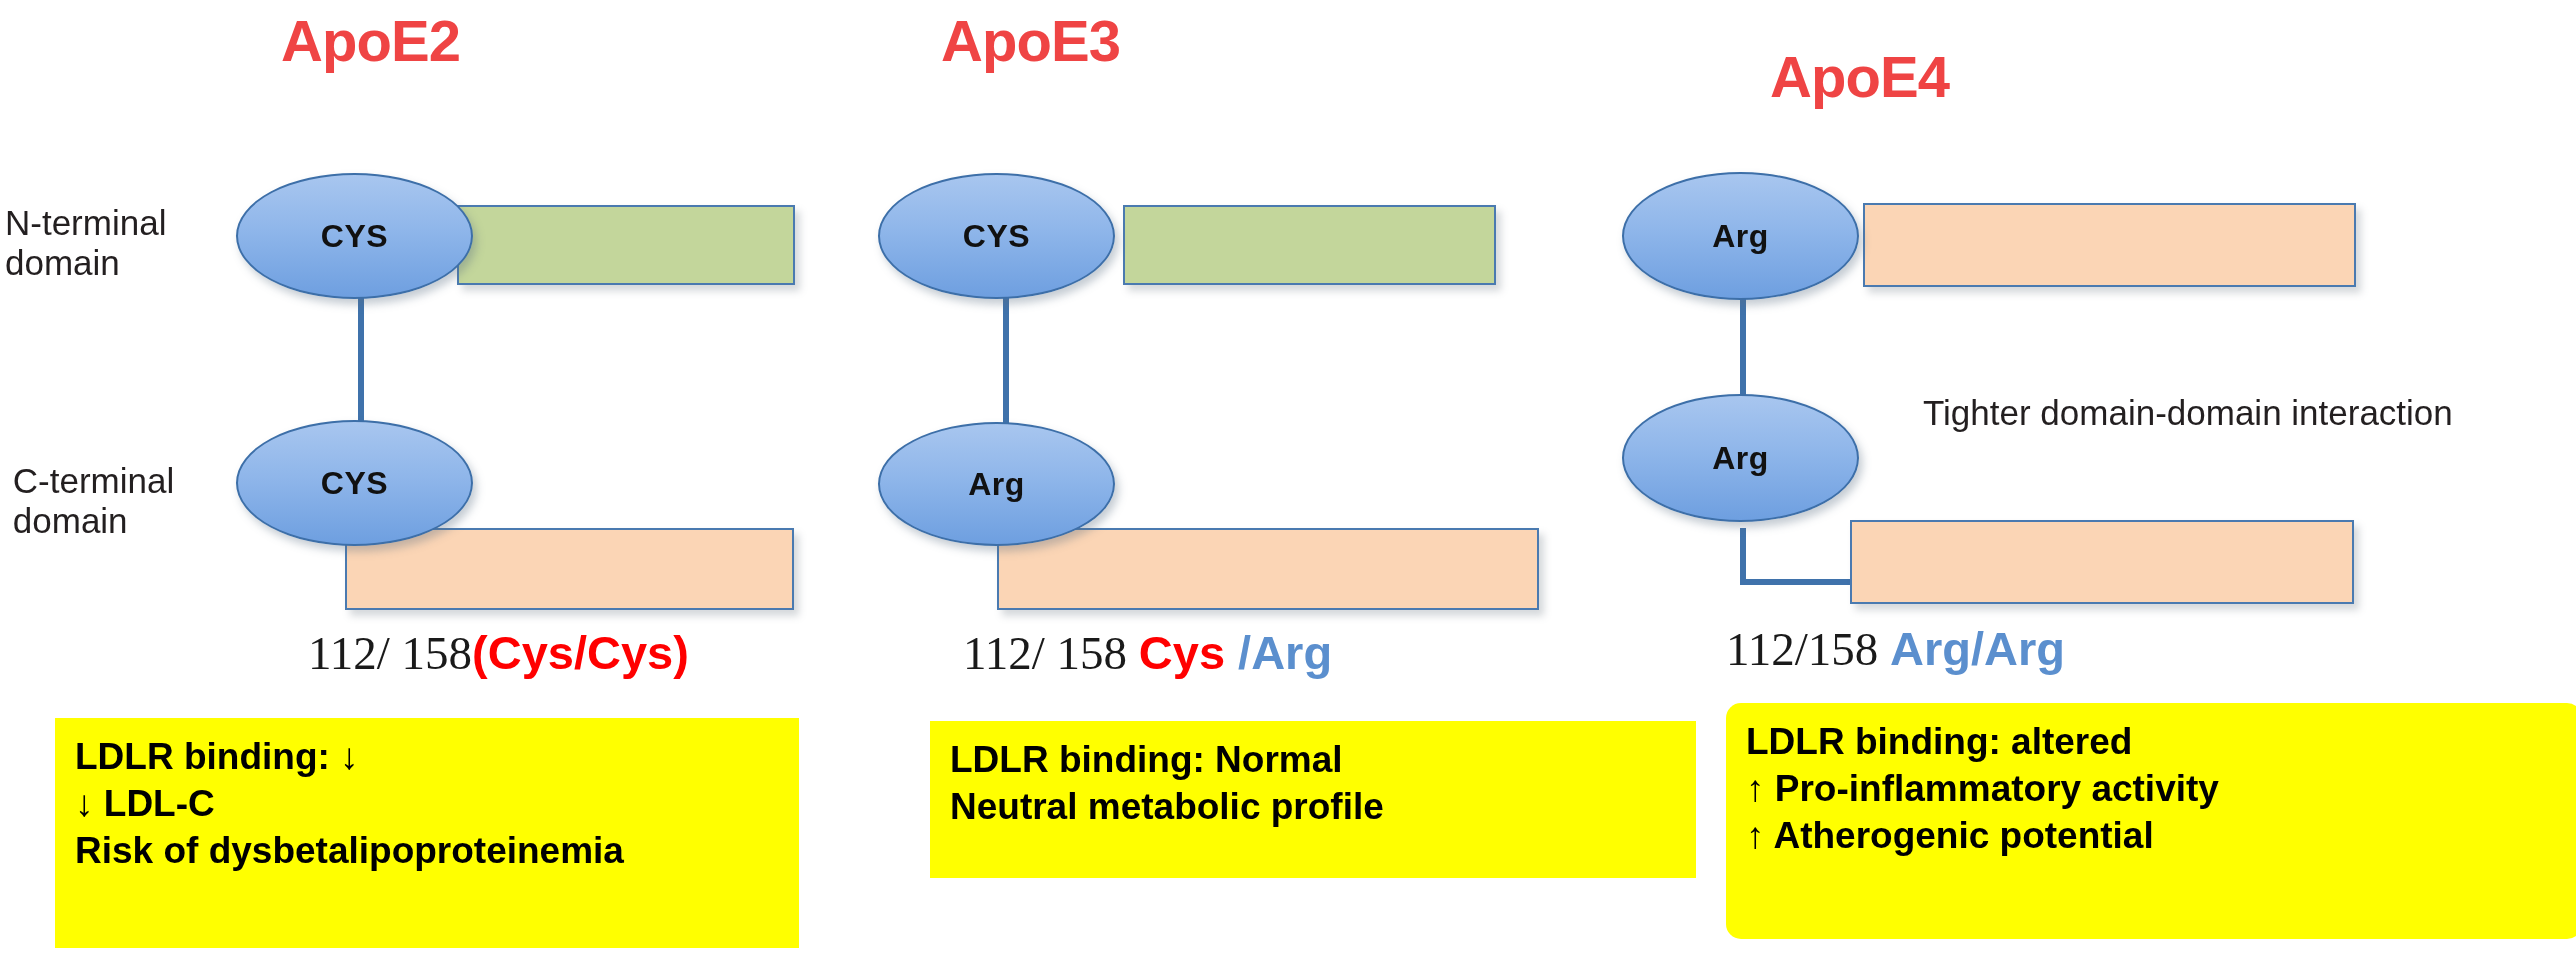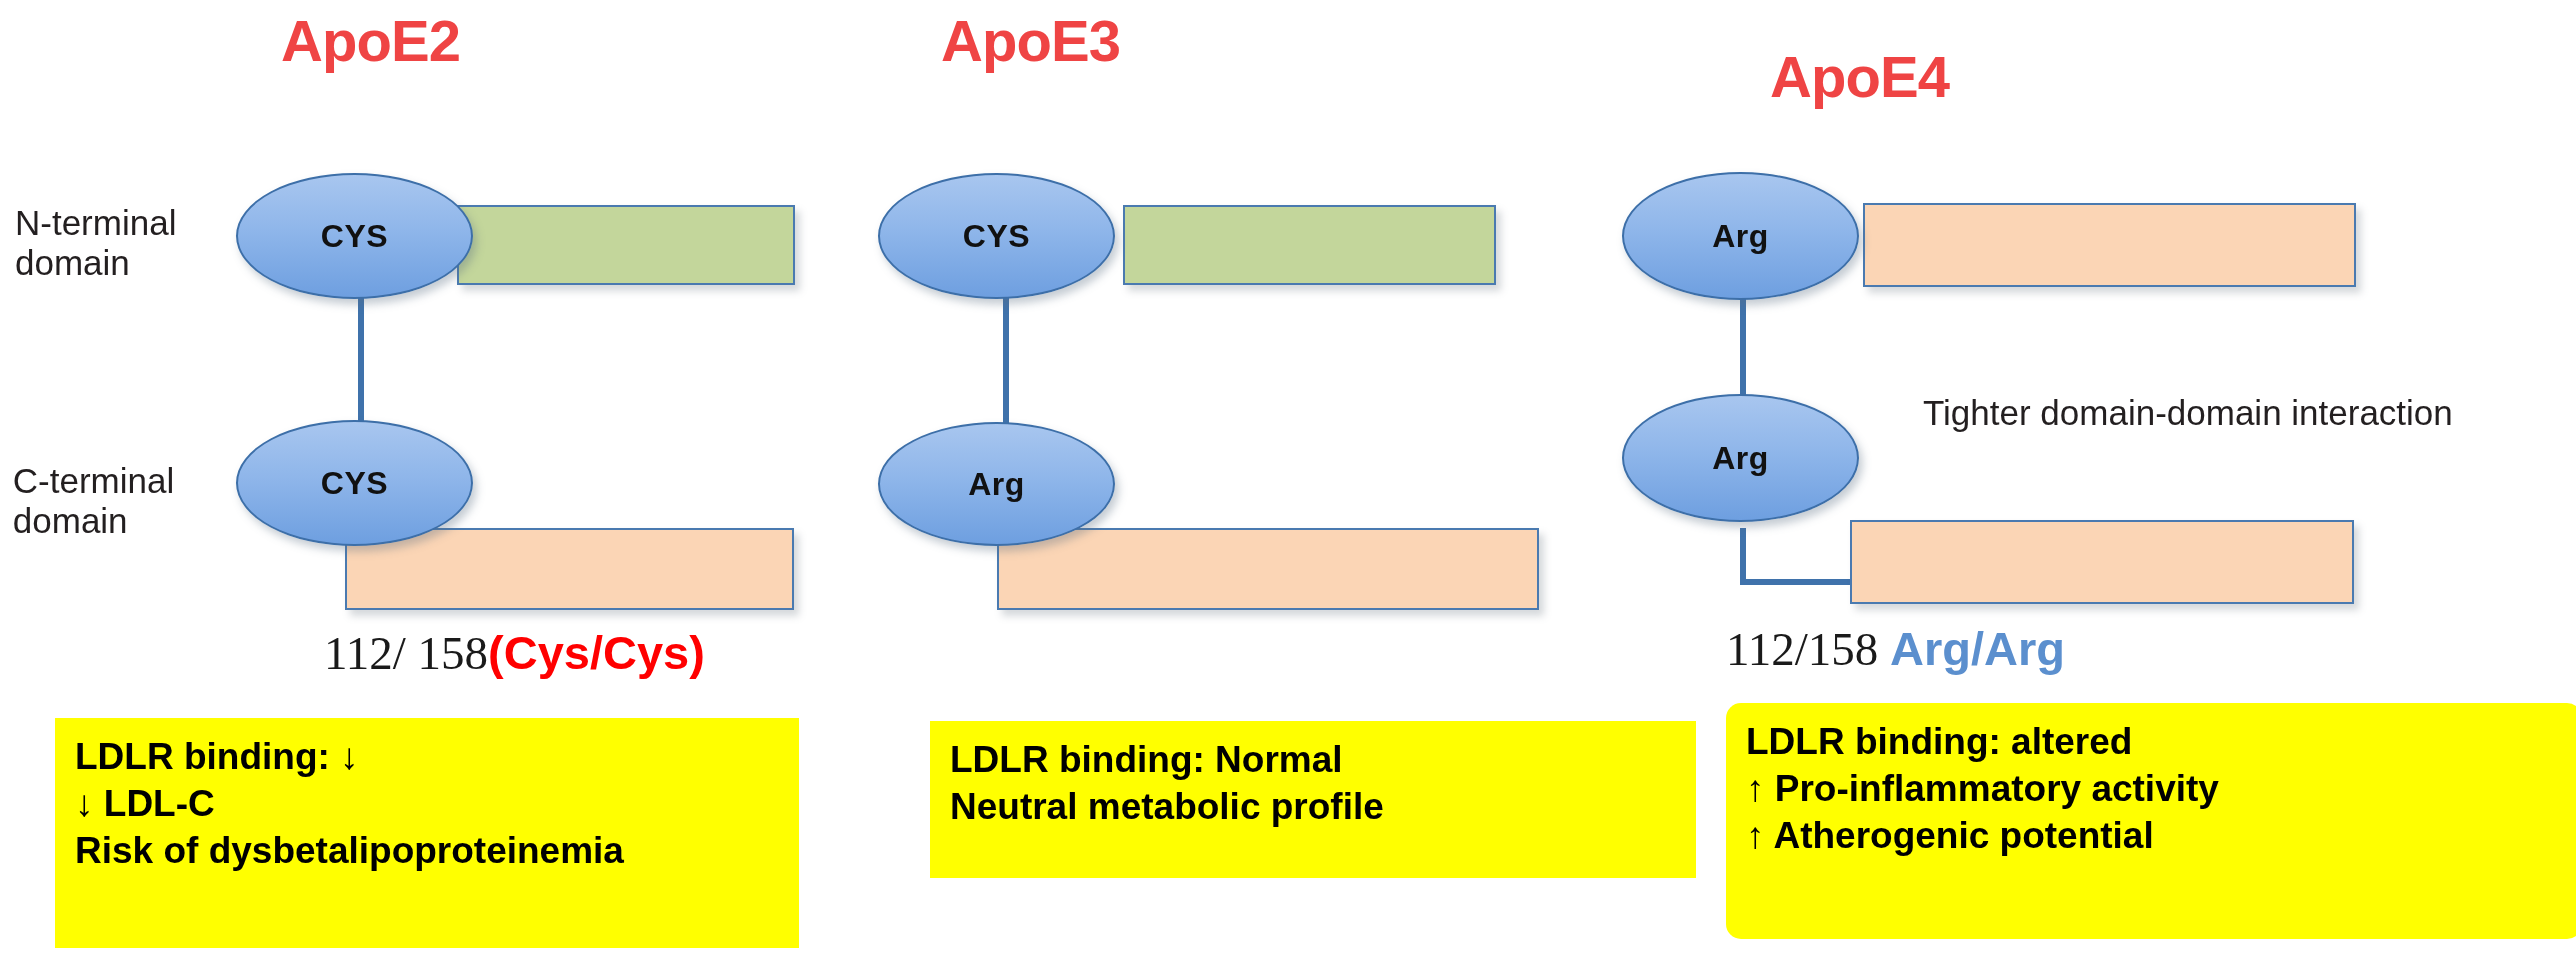--- a/index.html
+++ b/index.html
@@ -127,21 +127,21 @@
     white-space: nowrap;
   }
 </style>
 </head>
 <body>
 
 <div id="figure">
 
   <div class="col-title" style="left:281px; top:7.3px;">ApoE2</div>
 
-  <div class="domain-label" style="left:15px; top:203px;">
+  <div class="domain-label" style="left:5px; top:203px;">
     <div>N-terminal</div>
     <div>domain</div>
   </div>
 
   <div class="domain-label" style="left:12.8px; top:461px;">
     <div>C-terminal</div>
     <div>domain</div>
   </div>
 
   <div class="connector" style="left:358px; top:228px; width:6.4px; height:256px;"></div>
@@ -151,21 +151,21 @@
   <div class="residue" style="left:236px; top:173px; width:237px; height:126px;">
     <span class="residue-text">CYS</span>
   </div>
 
   <div class="bar bar-peach" style="left:345px; top:528px; width:449px; height:82px;"></div>
 
   <div class="residue" style="left:236px; top:420px; width:237px; height:126px;">
     <span class="residue-text">CYS</span>
   </div>
 
-  <div class="genotype" style="left:324px; top:625px;">
+  <div class="genotype" style="left:308px; top:625px;">
     <span class="geno-plain">112/ 158</span><span class="geno-red">(Cys/Cys)</span>
   </div>
 
   <div class="note-box" style="left:55px; top:710px; width:744px; height:230px;margin-top:8px;">
     <div class="note-line">LDLR binding: ↓</div>
     <div class="note-line">↓ LDL-C</div>
     <div class="note-line">Risk of dysbetalipoproteinemia</div>
   </div>
 
   <div class="col-title" style="left:941px; top:7.3px;">ApoE3</div>
@@ -177,20 +177,23 @@
   <div class="residue" style="left:878px; top:173px; width:237px; height:126px;">
     <span class="residue-text">CYS</span>
   </div>
 
   <div class="bar bar-peach" style="left:997px; top:528px; width:542px; height:82px;"></div>
 
   <div class="residue" style="left:878px; top:422px; width:237px; height:124px;">
     <span class="residue-text">Arg</span>
   </div>
 
+  <div class="genotype" style="left:963px; top:625px;">
+    <span class="geno-plain">112/ 158 </span><span class="geno-red">Cys</span><span class="geno-blue"> /Arg</span>
+  </div>
 
   <div class="note-box" style="left:930px; top:721px; width:766px; height:157px;">
     <div class="note-line">LDLR binding: Normal</div>
     <div class="note-line"> Neutral metabolic profile</div>
   </div>
 
   <div class="col-title" style="left:1770px; top:7.3px;margin-top:36px;">ApoE4</div>
 
   <div class="connector" style="left:1740px; top:228px; width:6.4px; height:256px;"></div>
 

